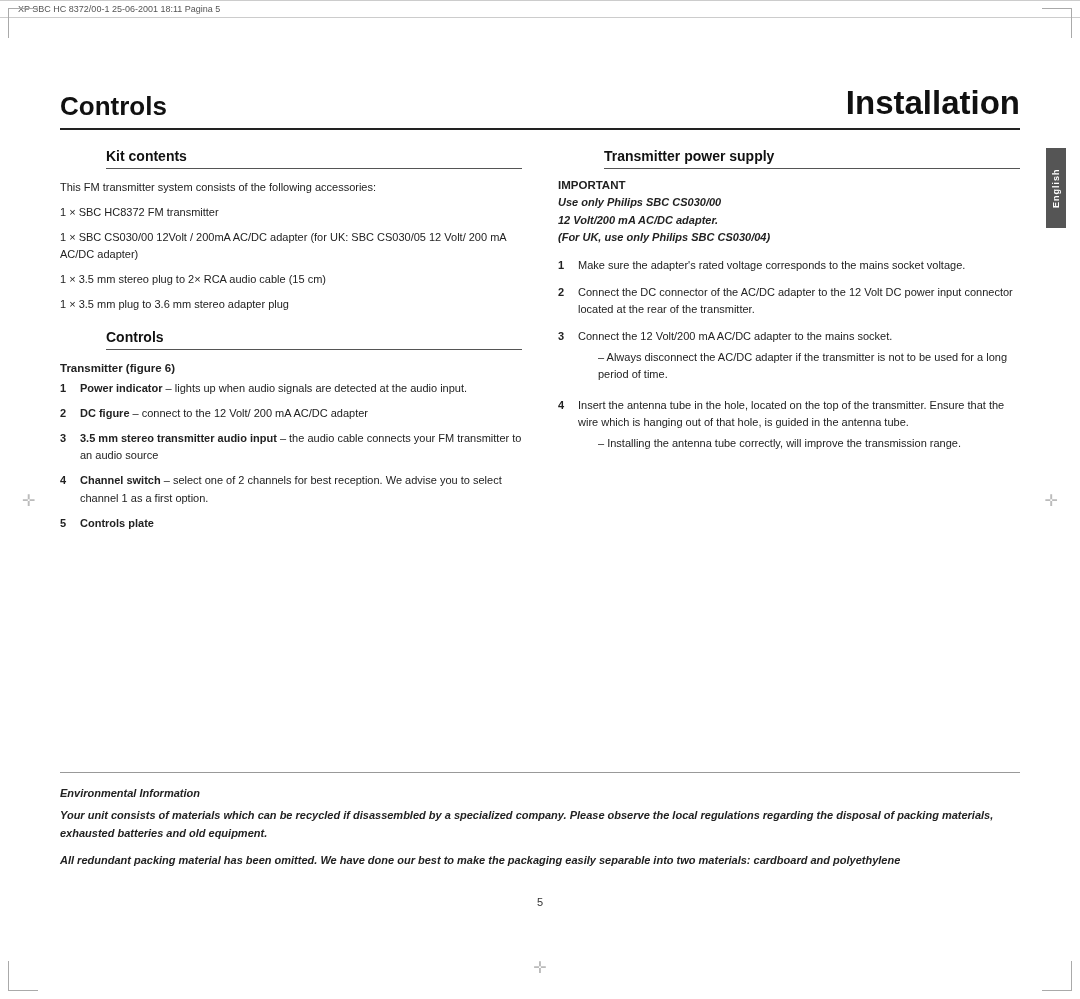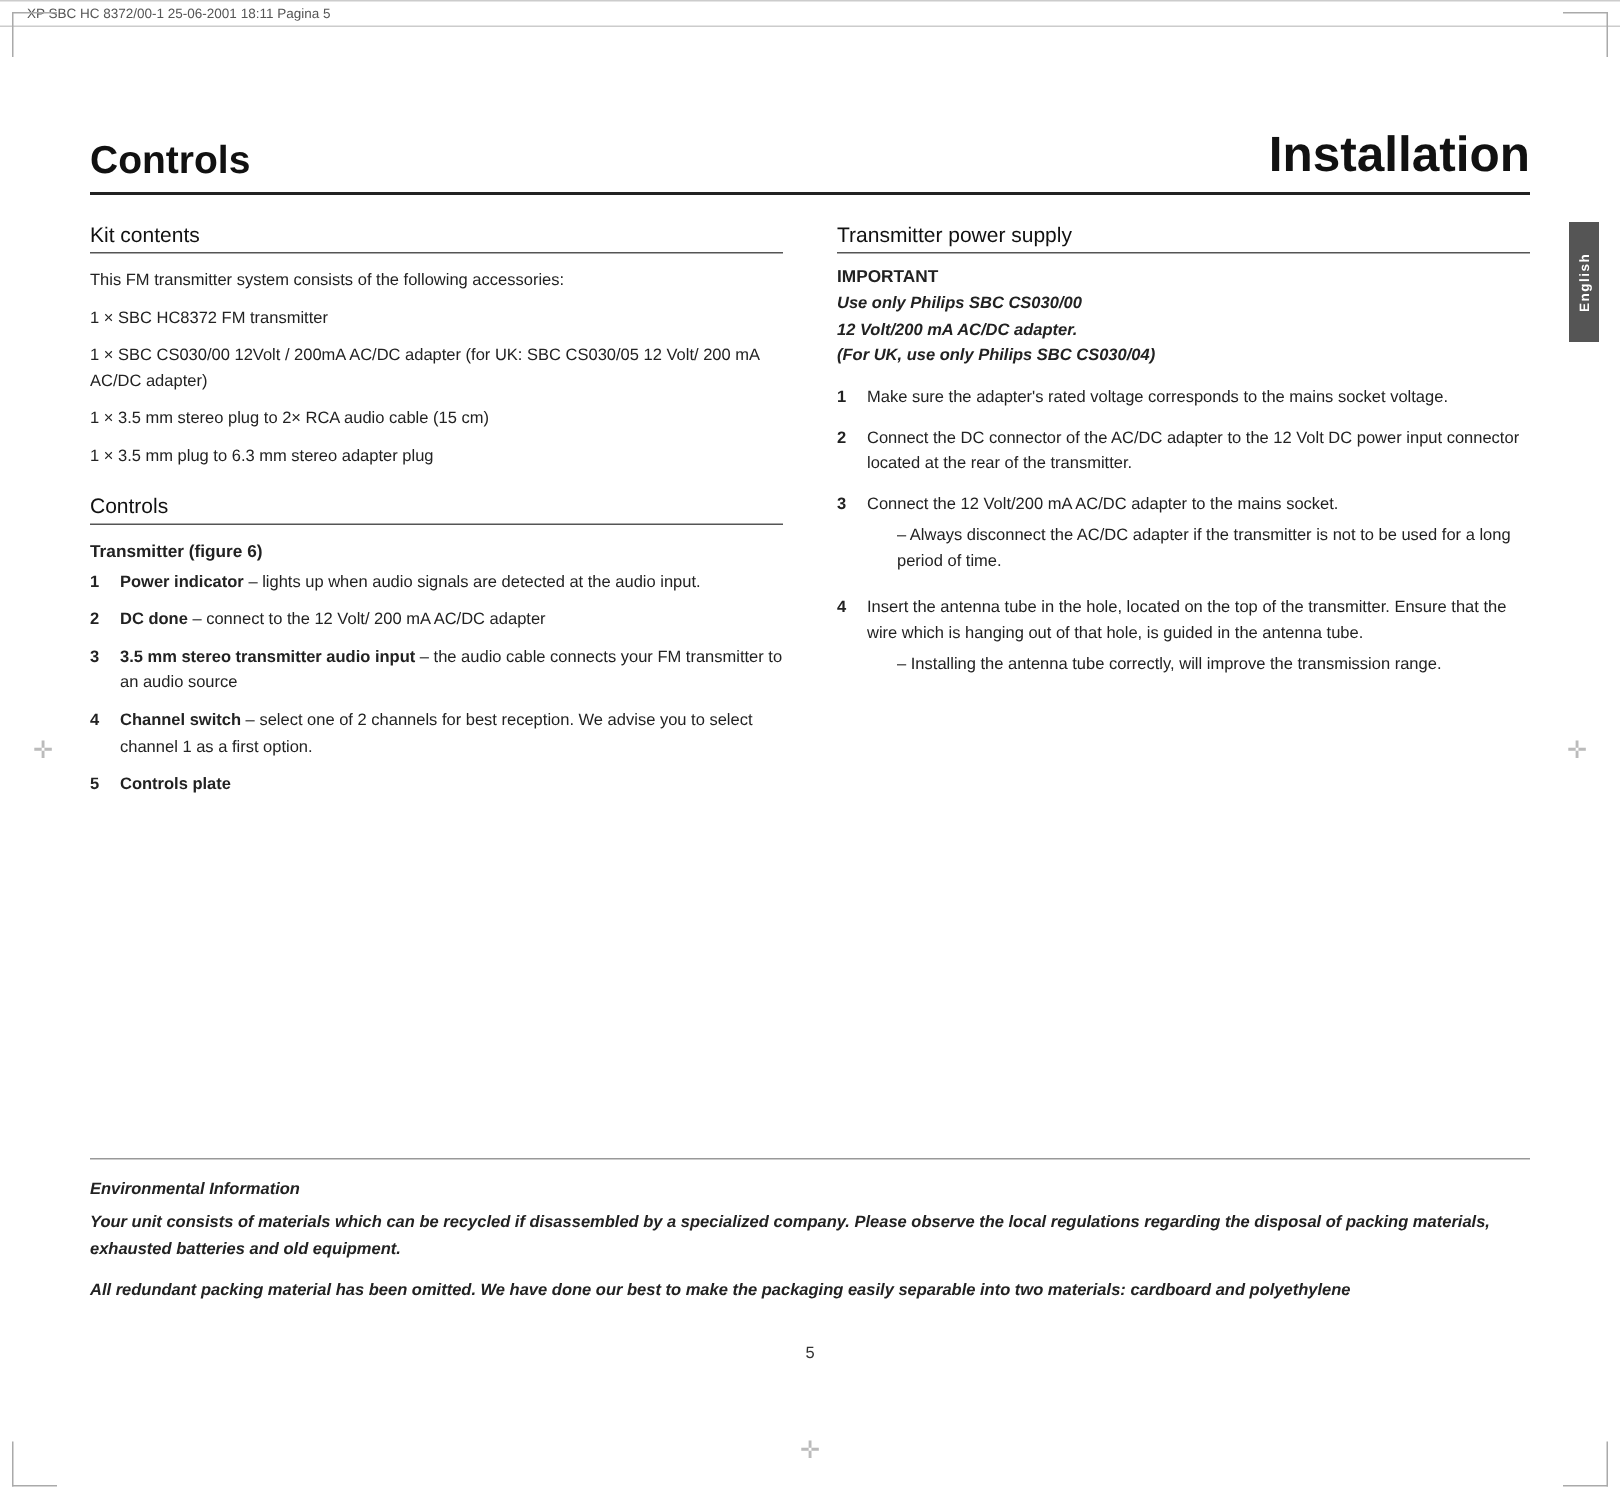--- a/index.html
+++ b/index.html
@@ -78,25 +78,26 @@
 
     .col-right {
       flex: 1;
       min-width: 0;
       position: relative;
     }
 
     
     .section-header {
       font-size: 14px;
-      font-weight: normal;
+      font-weight: bold;
       color: #111;
       border-bottom: 1.5px solid #555;
       padding-bottom: 4px;
       margin-bottom: 10px;
+      margin-left: 46px;
     }
 
     
     .subsection-header {
       font-size: 11.5px;
       font-weight: bold;
       margin-bottom: 6px;
       margin-top: 12px;
     }
 
@@ -304,34 +305,34 @@
     <div class="two-col">
 
       <div class="col-left">
 
         <div class="section-header">Kit contents</div>
         <div class="para">This FM transmitter system consists of the following accessories:</div>
 
         <div class="para">1 × SBC HC8372 FM transmitter</div>
         <div class="para">1 × SBC CS030/00 12Volt / 200mA AC/DC adapter (for UK: SBC CS030/05 12 Volt/ 200 mA AC/DC adapter)</div>
         <div class="para">1 × 3.5 mm stereo plug to 2× RCA audio cable (15 cm)</div>
-        <div class="para">1 × 3.5 mm plug to 6.3 mm stereo adapter plug</div>
+        <div class="para">1 × 3.5 mm plug to 3.6 mm stereo adapter plug</div>
 
         <div class="section-header" style="margin-top:16px;">Controls</div>
 
         <div class="subsection-header">Transmitter (figure 6)</div>
 
         <ul class="num-list">
           <li class="num-list-item">
             <span class="num">1</span>
             <span class="item-text"><strong>Power indicator</strong> – lights up when audio signals are detected at the audio input.</span>
           </li>
           <li class="num-list-item">
             <span class="num">2</span>
-            <span class="item-text"><strong>DC done</strong> – connect to the 12 Volt/ 200 mA AC/DC adapter</span>
+            <span class="item-text"><strong>DC figure</strong> – connect to the 12 Volt/ 200 mA AC/DC adapter</span>
           </li>
           <li class="num-list-item">
             <span class="num">3</span>
             <span class="item-text"><strong>3.5 mm stereo transmitter audio input</strong> – the audio cable connects your FM transmitter to an audio source</span>
           </li>
           <li class="num-list-item">
             <span class="num">4</span>
             <span class="item-text"><strong>Channel switch</strong> – select one of 2 channels for best reception. We advise you to select channel 1 as a first option.</span>
           </li>
           <li class="num-list-item">

